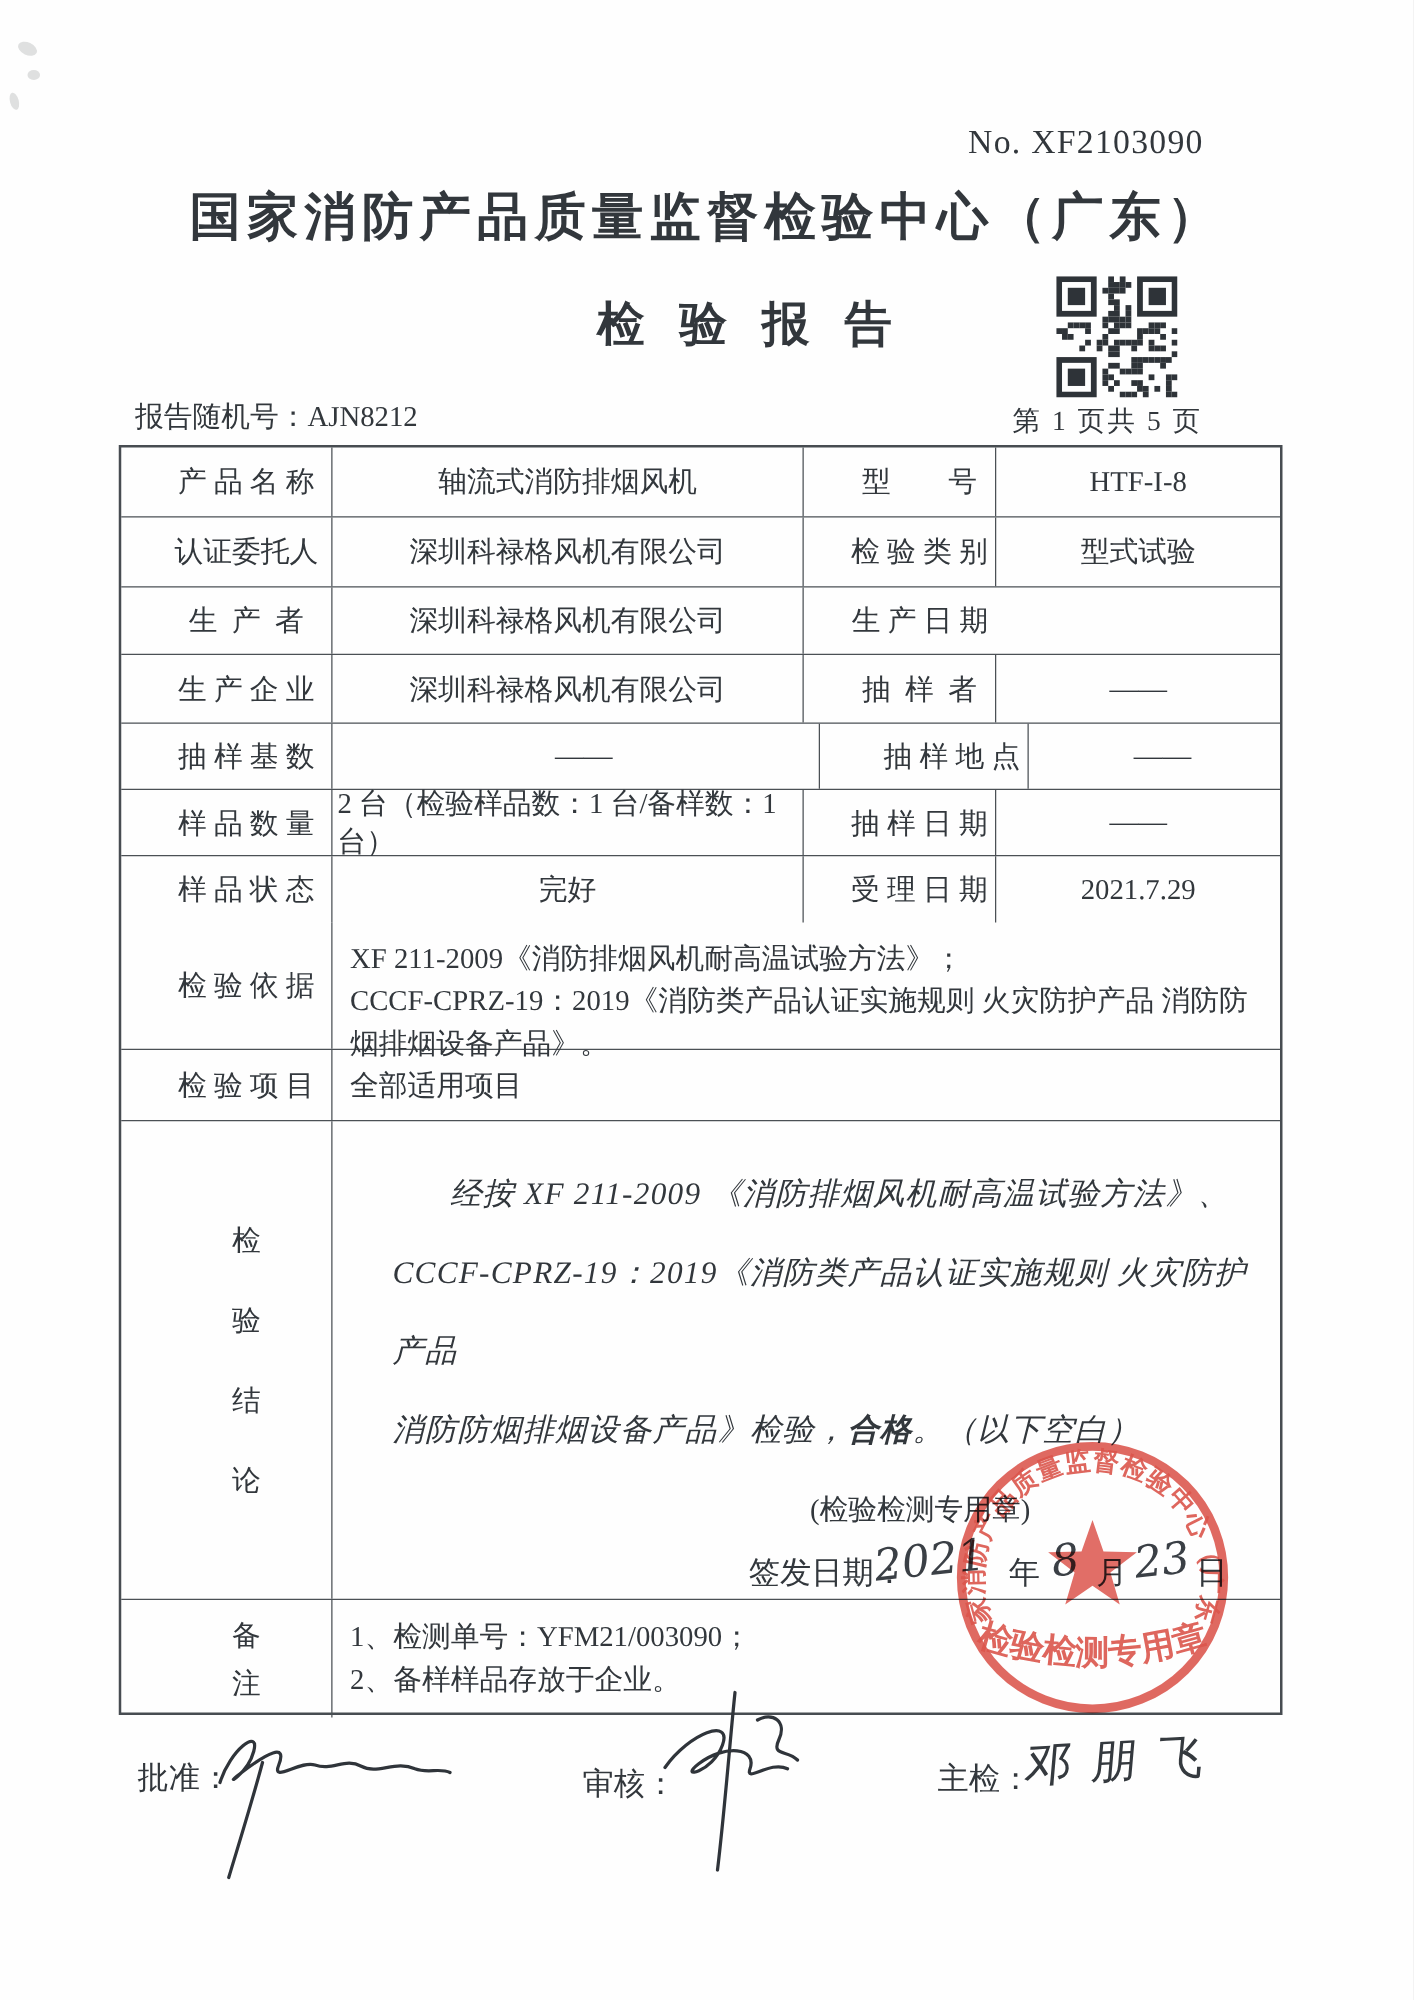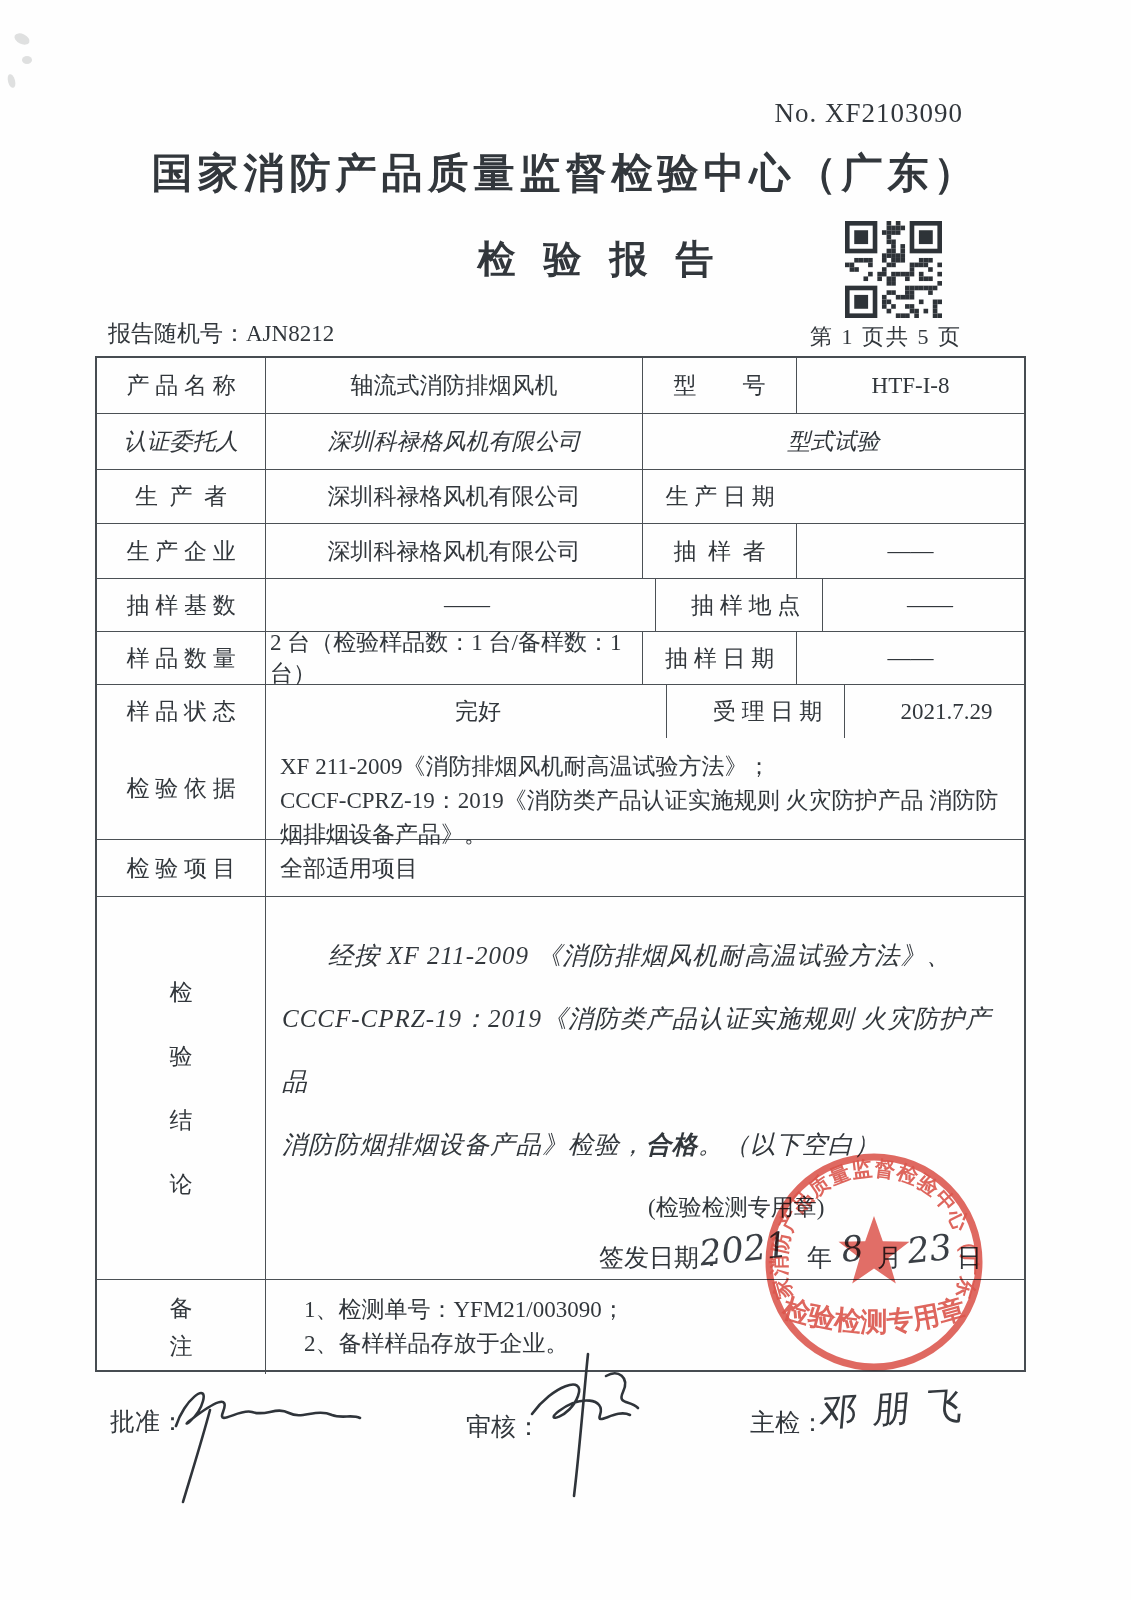--- a/index.html
+++ b/index.html
@@ -25,22 +25,22 @@
   .qr { position:absolute; left:845px; top:221px; width:97px; height:97px; }
   .random-no { position:absolute; left:108px; top:318px; font-size:23px; }
   .page-info { position:absolute; top:322px; right:169px; font-size:22px; letter-spacing:2px; }
 
   
   .report-table {
     position:absolute; left:95px; top:356px; width:931px; height:1016px;
     border:2px solid #474c51;
   }
   .trow { display:flex; border-bottom:1.5px solid #4b5055; }
-  .trow:last-child { border-bottom:none;gap:24px; }
-  .cell { border-right:1.5px solid #4b5055; height:100%; font-size:23px; }
+  .trow:last-child { border-bottom:none; }
+  .cell { border-right:1.5px solid #4b5055; height:100%; font-size:23px;padding-left:32px; }
   .cell:last-child { border-right:none; }
   .c1 { width:169px; } .c2 { width:377px; } .c3 { width:154px; } .c4 { width:227px; flex:1; }
   .cwide { flex:1; }
   .lbl { display:flex; align-items:center; justify-content:center; text-align:center; white-space:pre; }
   .val { display:flex; align-items:center; justify-content:center; text-align:left; padding:0 4px; }
   .content-lines { padding:12px 12px 0 14px; line-height:34px; }
   .content-single { display:flex; align-items:center; padding-left:14px; }
 
   .vlabel { display:flex; flex-direction:column; align-items:center; justify-content:center; }
   .vlabel span { display:block; }
@@ -215,23 +215,24 @@
   <div class="page-info">第 1 页共 5 页</div>
 
   <div class="report-table">
     <div id="info-rows">
         <div class="trow" style="height: 56px;">
           <div class="cell c1 lbl">产 品 名 称</div>
           <div class="cell c2 val">轴流式消防排烟风机</div>
           <div class="cell c3 lbl">型　　号</div>
           <div class="cell c4 val">HTF-I-8</div>
         </div>
-        <div class="trow" style="height: 56px; font-style: italic;">
+        <div class="trow" style="height: 56px;">
           <div class="cell c1 lbl">认证委托人</div>
           <div class="cell c2 val">深圳科禄格风机有限公司</div>
+          <div class="cell c3 lbl">检 验 类 别</div>
           <div class="cell c4 val">型式试验</div>
         </div>
         <div class="trow" style="height: 54px;">
           <div class="cell c1 lbl">生  产  者</div>
           <div class="cell c2 val">深圳科禄格风机有限公司</div>
           <div class="cell c3 lbl">生 产 日 期</div>
         </div>
         <div class="trow" style="height: 55px;">
           <div class="cell c1 lbl">生 产 企 业</div>
           <div class="cell c2 val">深圳科禄格风机有限公司</div>

